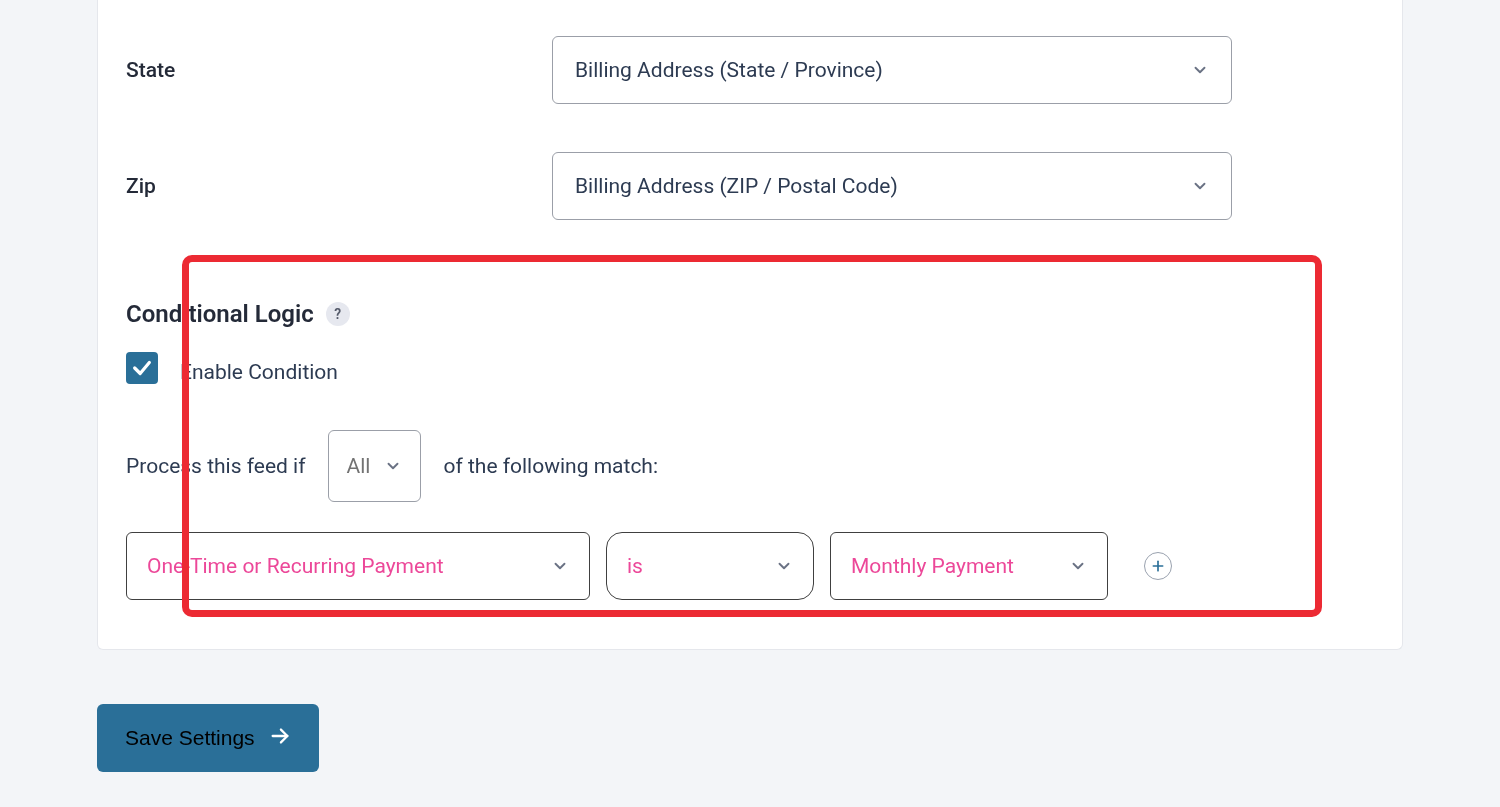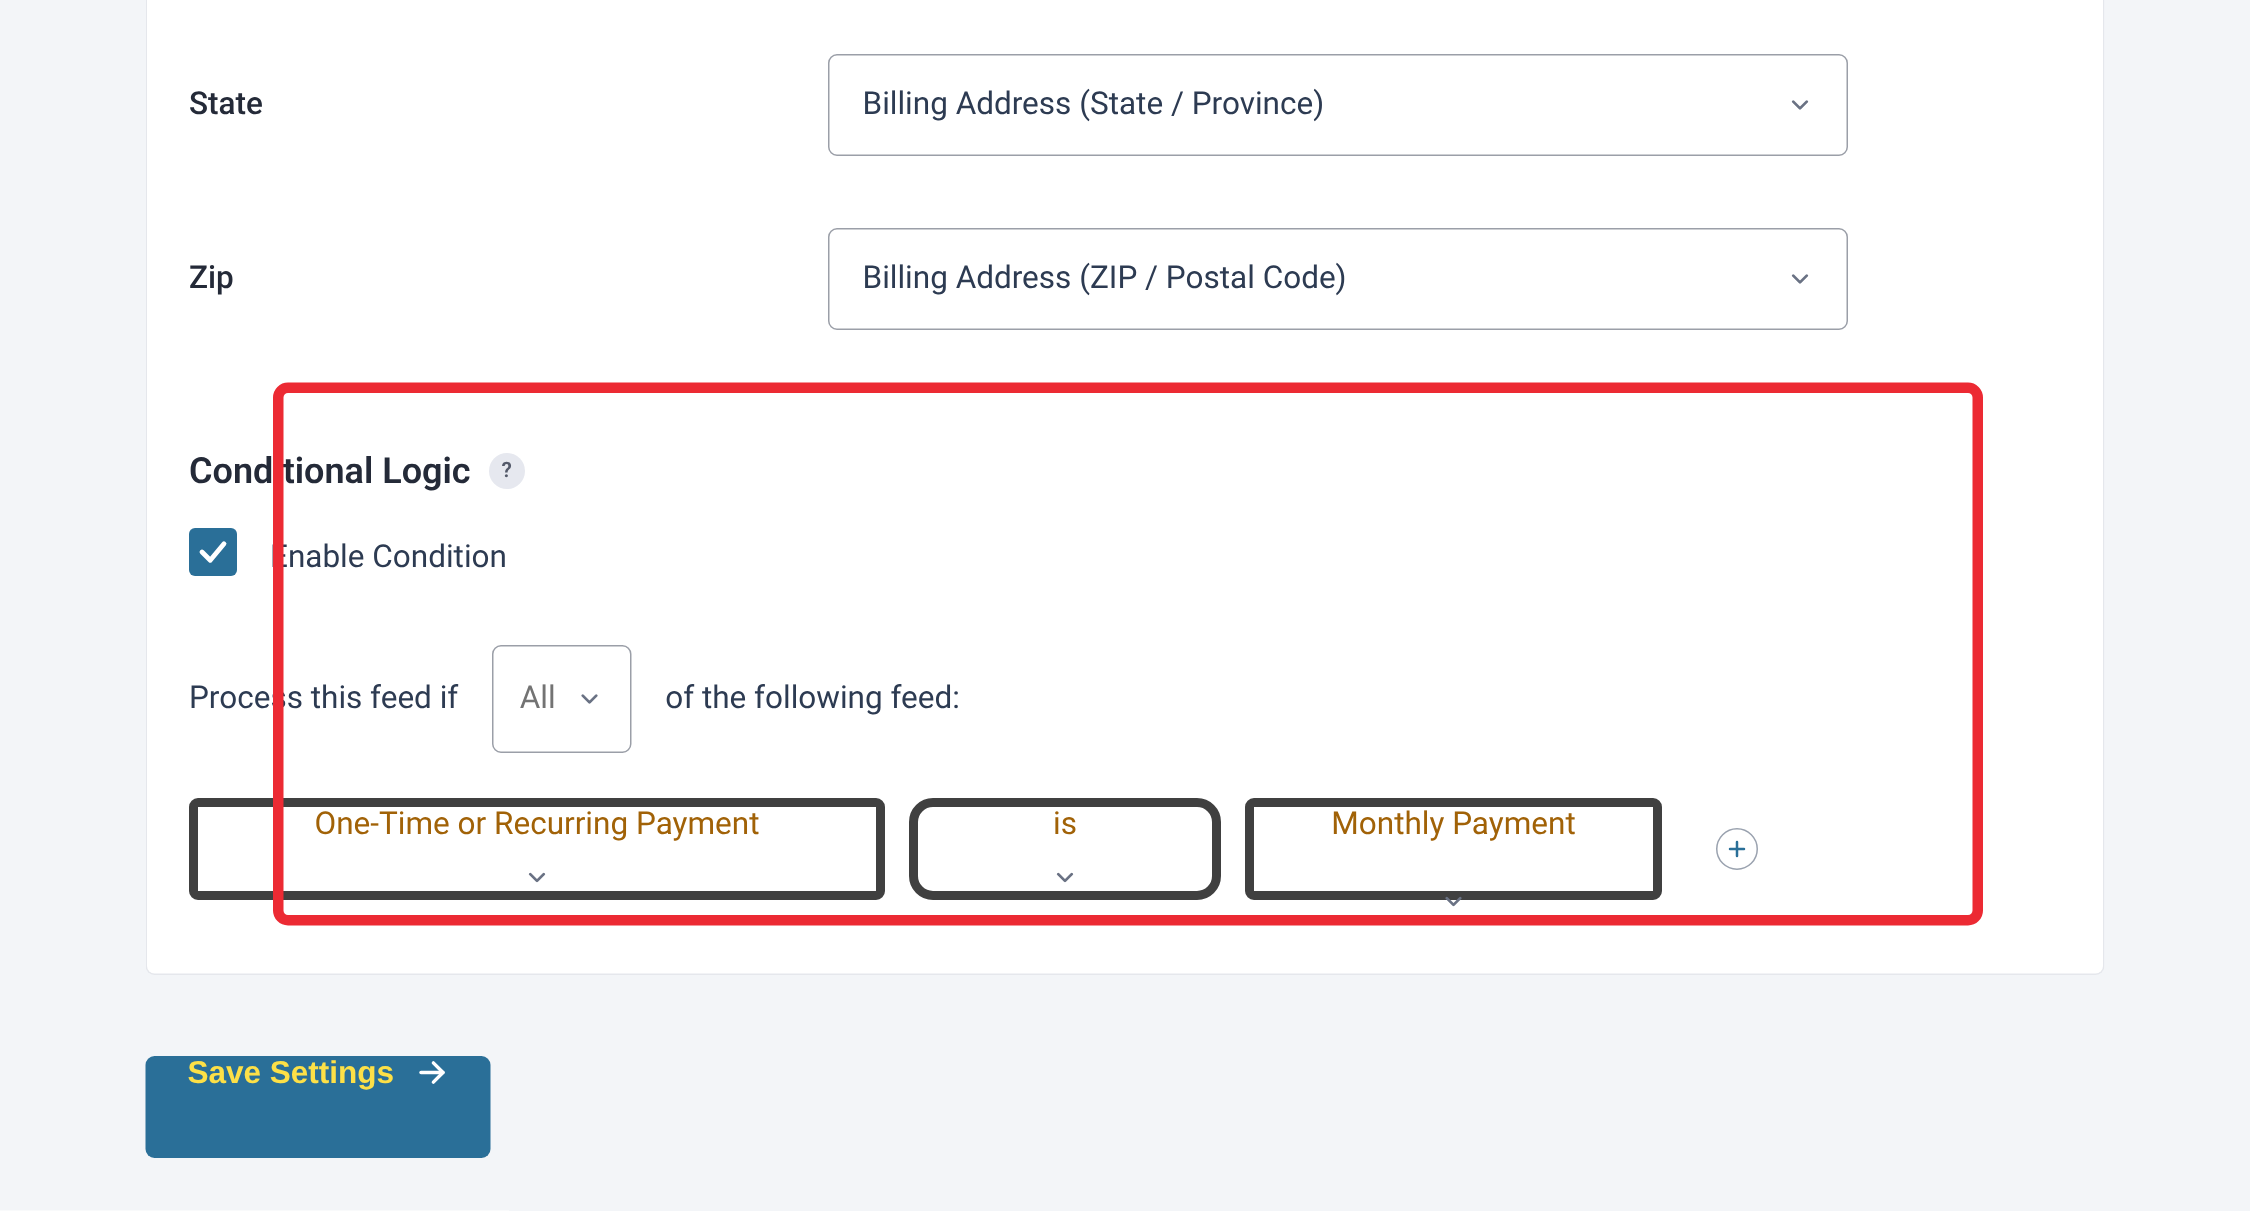--- a/index.html
+++ b/index.html
@@ -137,31 +137,30 @@
   }
   .condition-row {
     display: flex;
     align-items: center;
     padding: 0 28px;
     gap: 16px;
     margin-top: 30px;
   }
   .cond-select {
     height: 68px;
-    border: 6px solid #404040;
+    border: 1px solid #404040;
     border-radius: 6px;
     display: flex;
     align-items: center;
     justify-content: space-between;
     padding: 0 20px;
     font-size: 21px;
-    color: #a16207;
+    color: #ec4899;
     cursor: pointer;
     background: #fff;
-    flex-direction: column;
   }
   .cond-field  { width: 464px; }
   .cond-op     { width: 208px; border-radius: 16px; }
   .cond-value  { width: 278px; gap: 30px; }
   .add-btn {
     width: 28px;
     height: 28px;
     border-radius: 50%;
     border: 1.5px solid #9aa2af;
     display: flex;
@@ -170,26 +169,27 @@
     cursor: pointer;
     margin-left: 20px;
     color: #2a6f98;
   }
   .add-btn svg { display:block; }
   .save-btn {
     margin: 54px 0 0 97px;
     height: 68px;
     padding: 0 28px;
     background: #2a6f98;
-    color: #fde047;
+    color: #000000;
     border: none;
     border-radius: 6px;
     font-size: 21px;
-    font-weight: 700;
+    font-weight: 400;
     display: inline-flex;
+    align-items: center;
     gap: 14px;
     cursor: pointer;
   }
   .arrow-right { display:inline-block; }
 </style>
 </head>
 <body>
 
 
 
@@ -238,21 +238,21 @@
   <div class="logic-line">
     <span>Process this feed if</span>
     <div class="small-select">
       <span>All</span>
       <span class="chevron">
         <svg viewBox="0 0 24 24" width="18" height="18" fill="none" stroke="#6a7284" stroke-width="2.5" stroke-linecap="round" stroke-linejoin="round">
             <polyline points="6 9 12 15 18 9"></polyline>
           </svg>
       </span>
     </div>
-    <span>of the following feed:</span>
+    <span>of the following match:</span>
   </div>
 
   <div class="condition-row">
     <div class="cond-select cond-field">
       <span>One-Time or Recurring Payment</span>
       <span class="chevron">
         <svg viewBox="0 0 24 24" width="18" height="18" fill="none" stroke="#6a7284" stroke-width="2.5" stroke-linecap="round" stroke-linejoin="round">
             <polyline points="6 9 12 15 18 9"></polyline>
           </svg>
       </span>

